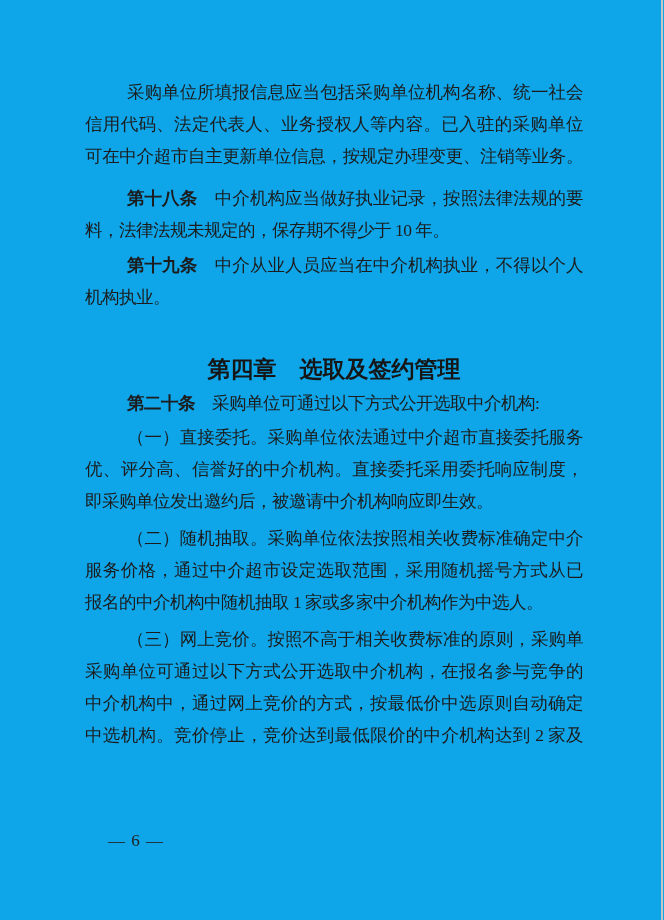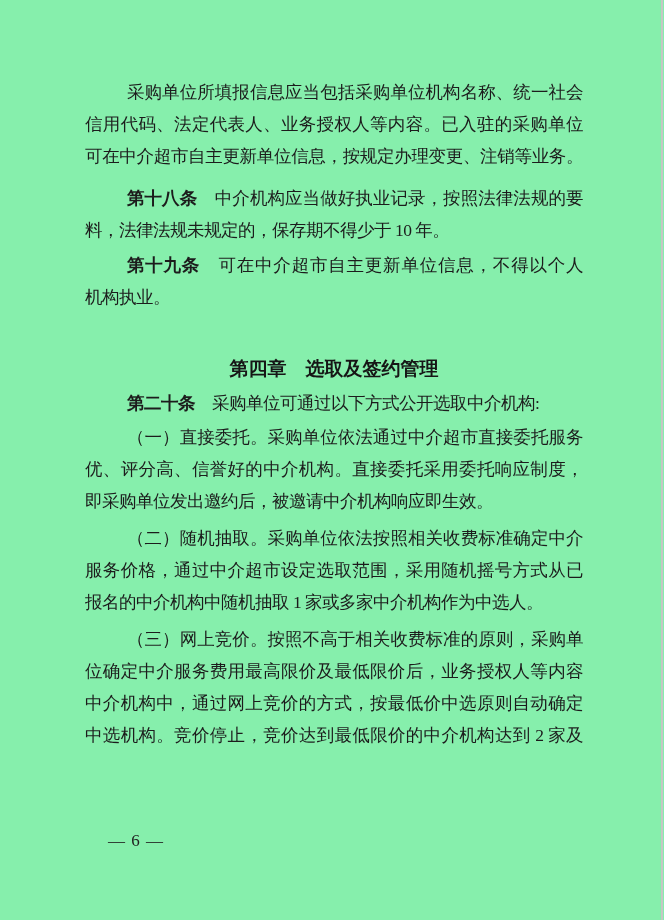--- a/index.html
+++ b/index.html
@@ -5,21 +5,21 @@
   * { margin: 0; padding: 0; box-sizing: border-box; }
   html, body {
     width: 664px; height: 920px;
     background: #ffffff;
     overflow: hidden;
     font-family: "Liberation Serif", "DejaVu Serif", serif;
   }
   .page {
     position: relative;
     width: 664px; height: 920px;
-    background: #86efac;
+    background: #0ea5e9;
   }
   
   .scan-edge {
     position: absolute;
     top: 0; right: 1px;
     width: 2px; height: 920px;
     background: #c6c6c6;
   }
   .body-text {
     position: absolute;
@@ -44,21 +44,21 @@
   }
   .para-p2 { margin-top: 10px; }
   .para-p3 { margin-top: 3px; }
   .chapter-heading {
     margin-top: 40px;
     margin-bottom: 2px;
     text-align: center;
     text-align-last: center;
     font-family: "Liberation Sans", "DejaVu Sans", sans-serif;
     font-weight: bold;
-    font-size: 19px;
+    font-size: 23px;
     letter-spacing: 0;
     line-height: 32px;
     color: #161616;
   }
   .para-p5 { margin-top: 2px; }
   .para-p6 { margin-top: 5px; }
   .para-p7 { margin-top: 5px; }
   .page-number {
     position: absolute;
     left: 108px; top: 830px;
@@ -83,21 +83,21 @@
 
     <div class="para para-p2">
       <div class="line j ind">
         <span class="lead">第十八条</span><span>　中介机构应当做好执业记录，按照法律法规的要</span>
       </div>
       <div class="line">料，法律法规未规定的，保存期不得少于 10 年。</div>
     </div>
 
     <div class="para para-p3">
       <div class="line j ind">
-        <span class="lead">第十九条</span><span>　可在中介超市自主更新单位信息，不得以个人</span>
+        <span class="lead">第十九条</span><span>　中介从业人员应当在中介机构执业，不得以个人</span>
       </div>
       <div class="line">机构执业。</div>
     </div>
 
     <div class="chapter-heading">第四章　选取及签约管理</div>
 
     <div class="para para-p4">
       <div class="line ind">
         <span class="lead">第二十条</span><span>　采购单位可通过以下方式公开选取中介机构:</span>
       </div>
@@ -110,21 +110,21 @@
     </div>
 
     <div class="para para-p6">
       <div class="line j ind">（二）随机抽取。采购单位依法按照相关收费标准确定中介</div>
       <div class="line j">服务价格，通过中介超市设定选取范围，采用随机摇号方式从已</div>
       <div class="line">报名的中介机构中随机抽取 1 家或多家中介机构作为中选人。</div>
     </div>
 
     <div class="para para-p7">
       <div class="line j ind">（三）网上竞价。按照不高于相关收费标准的原则，采购单</div>
-      <div class="line j">位确定中介服务费用最高限价及最低限价后，业务授权人等内容</div>
+      <div class="line j">采购单位可通过以下方式公开选取中介机构，在报名参与竞争的</div>
       <div class="line j">中介机构中，通过网上竞价的方式，按最低价中选原则自动确定</div>
       <div class="line j">中选机构。竞价停止，竞价达到最低限价的中介机构达到 2 家及</div>
     </div>
 
   </div>
 
   <div class="page-number">— 6 —</div>
 
   <div class="scan-edge"></div>
 

